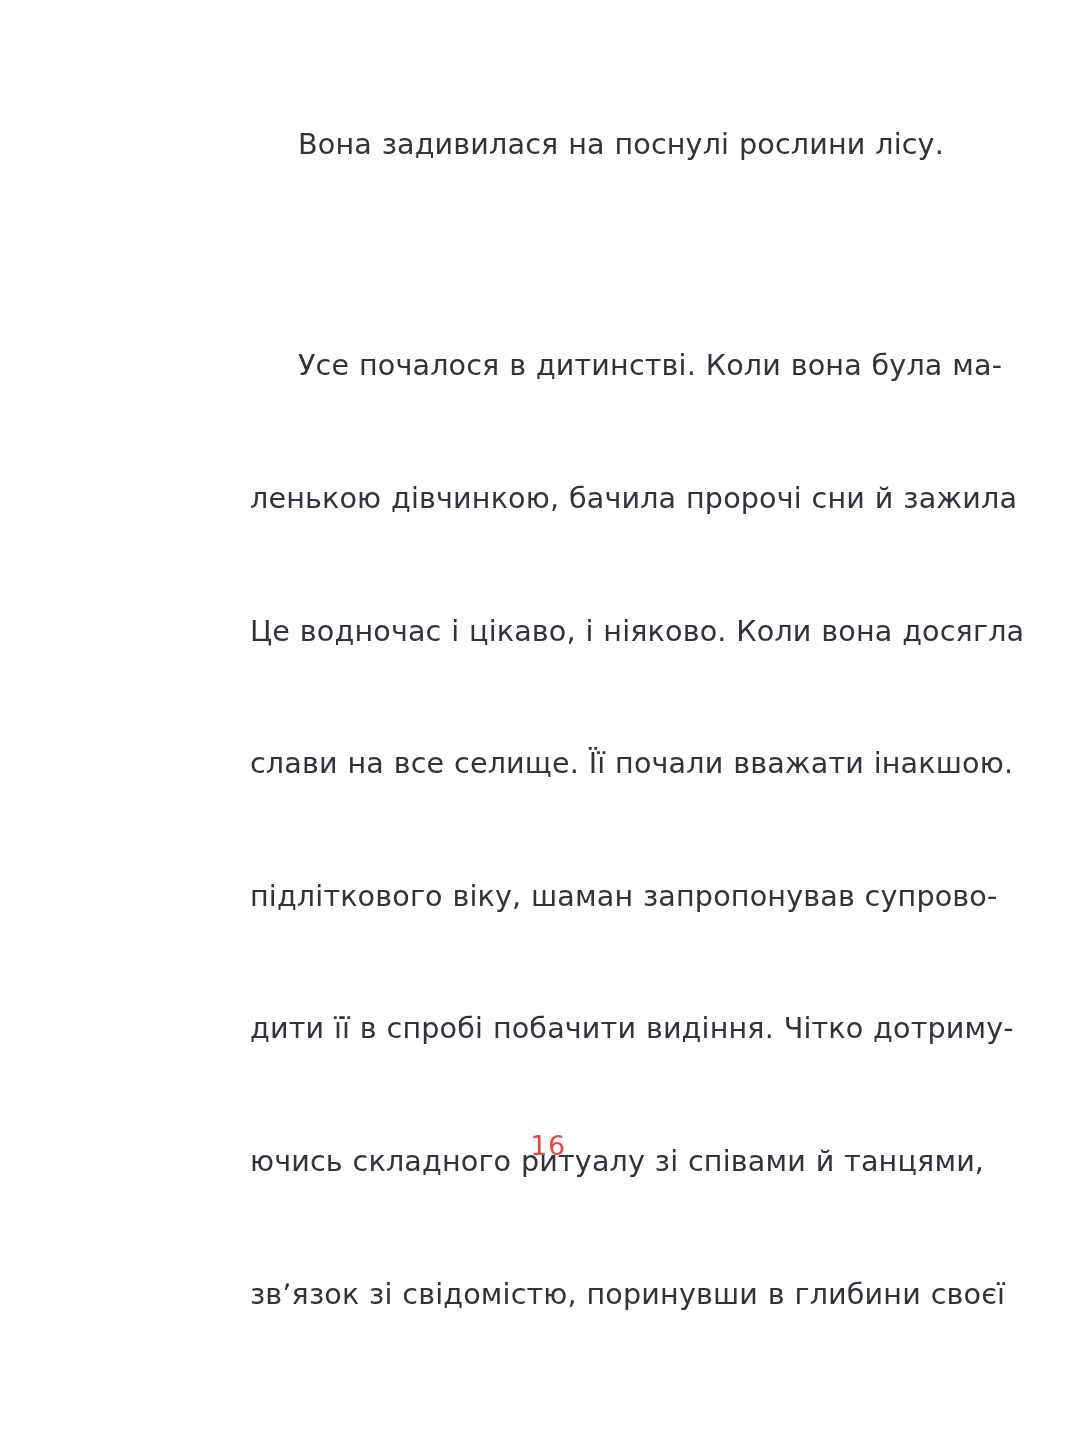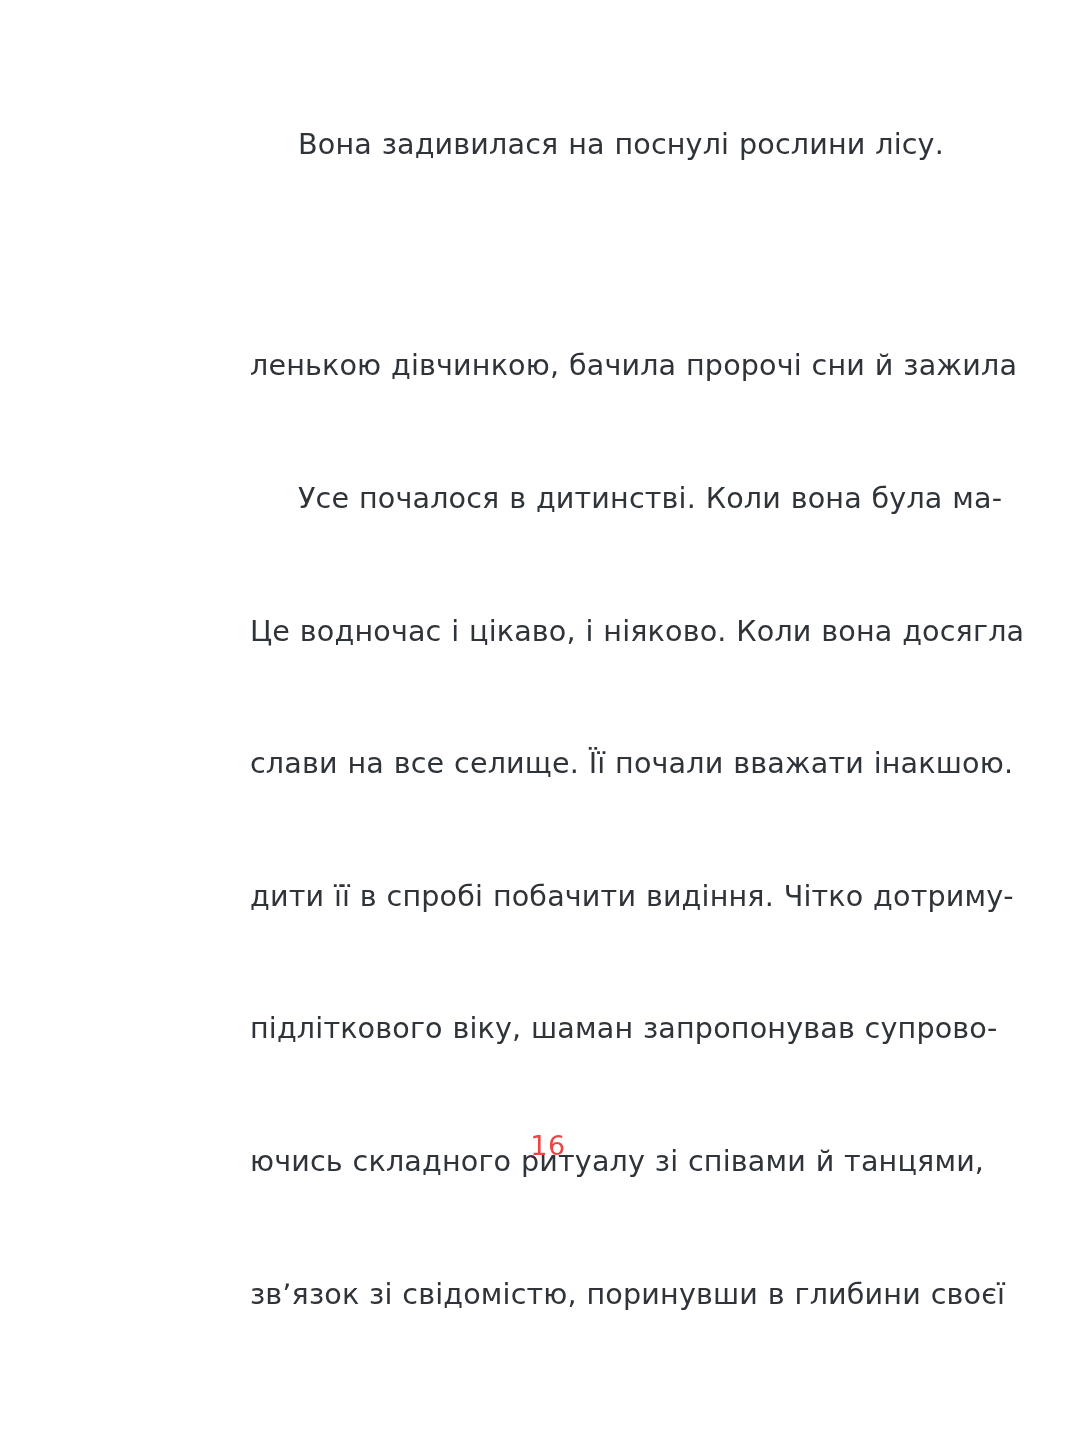--- a/index.html
+++ b/index.html
@@ -72,26 +72,26 @@
 
 <div class="page">
 
   <div class="text-column">
 
     <p class="para">
       <span class="line indent">Вона задивилася на поснулі рослини лісу.</span>
     </p>
 
     <p class="para">
+      <span class="line indent">Усе почалося в дитинстві. Коли вона була ма-</span>
       <span class="line">ленькою дівчинкою, бачила пророчі сни й зажила</span>
-      <span class="line indent">Усе почалося в дитинстві. Коли вона була ма-</span>
       <span class="line">Це водночас і цікаво, і ніяково. Коли вона досягла</span>
       <span class="line">слави на все селище. Її почали вважати інакшою.</span>
+      <span class="line">підліткового віку, шаман запропонував супрово-</span>
       <span class="line">дити її в спробі побачити видіння. Чітко дотриму-</span>
-      <span class="line">підліткового віку, шаман запропонував супрово-</span>
       <span class="line">ючись складного ритуалу зі співами й танцями,</span>
       <span class="line">звʼязок зі свідомістю, поринувши в глибини своєї</span>
       
       
       
       
       
       
       
       

